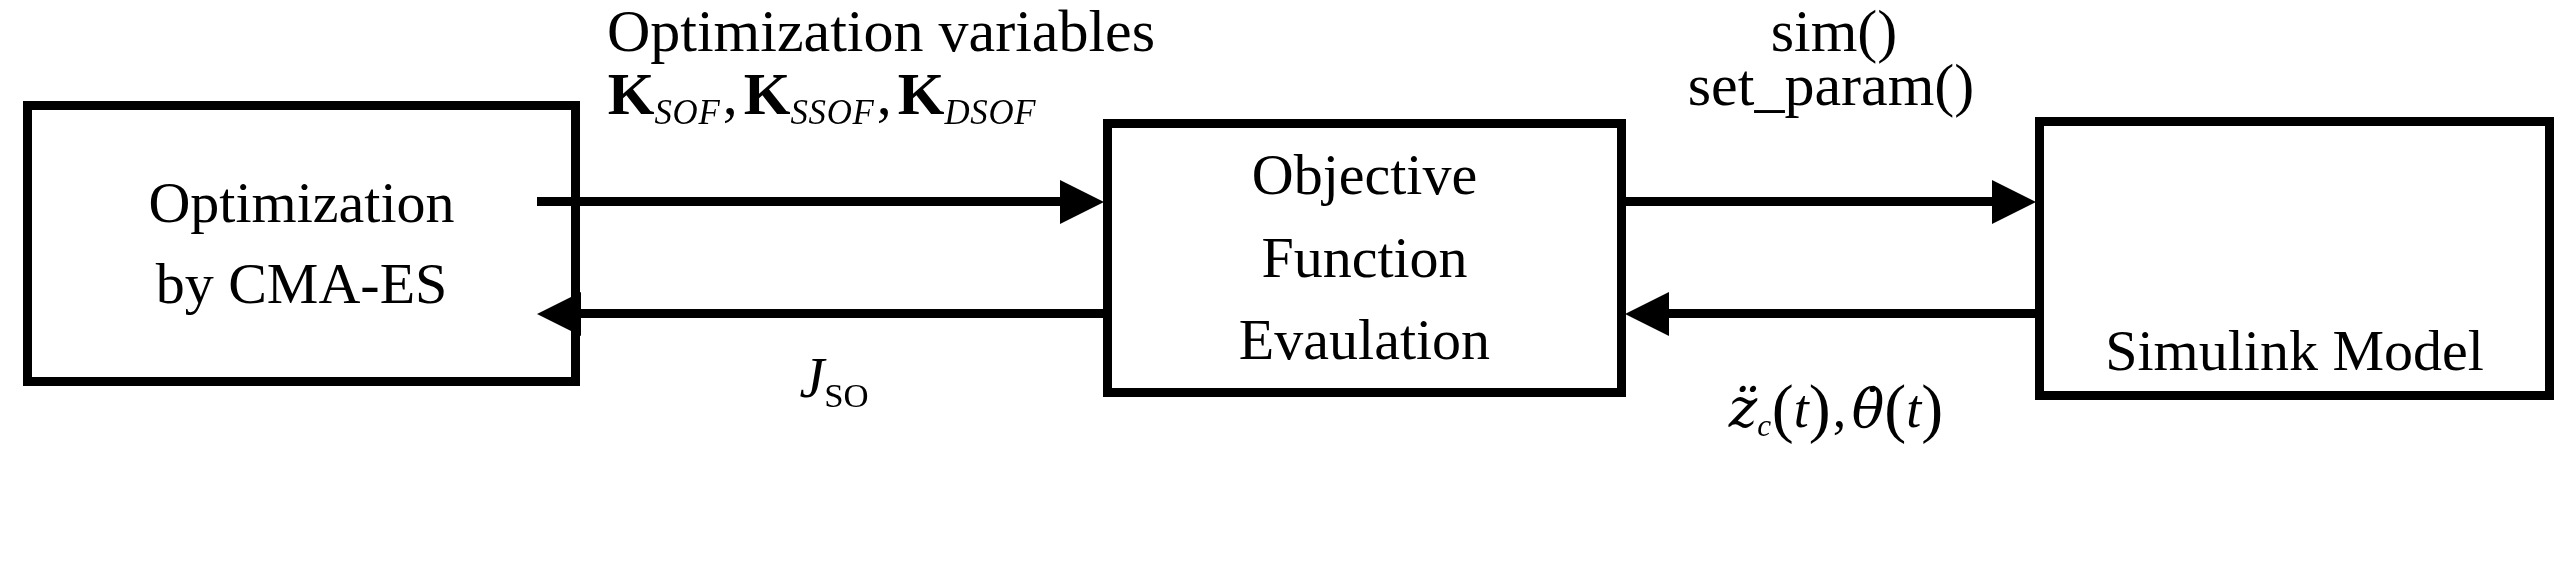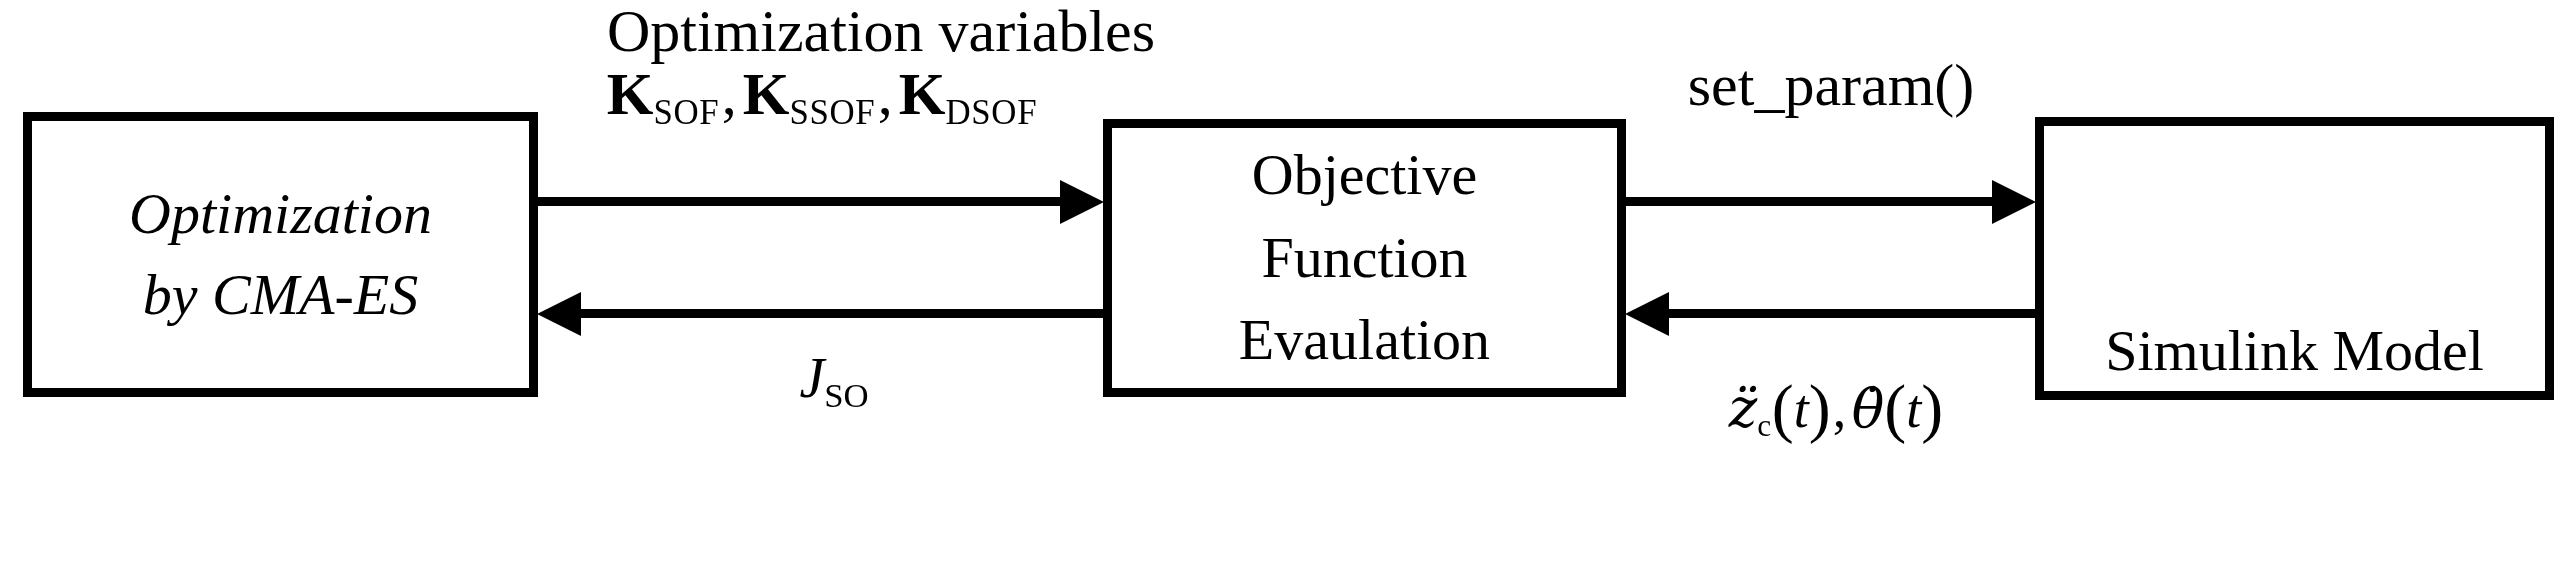--- a/index.html
+++ b/index.html
@@ -27,21 +27,21 @@
     border:9.6px solid var(--ink);
     background:var(--paper);
     display:flex;
     align-items:center;
     justify-content:center;
     text-align:center;
     font-size:58px;
     line-height:1.38;
     white-space:nowrap;
   }
-  #box-left  {left:23px;  top:112px; width:515px; height:285px;font-style:italic;}
+  #box-left  {left:23px;  top:101px; width:557px; height:285px;}
   #box-mid   {left:1103px;top:119px; width:523px; height:278px; line-height:1.42;text-align:center;}
   #box-right {left:2035px;top:117px; width:519px; height:283px;align-items:flex-end;}
   
   .hline{
     position:absolute;
     height:8.8px;
     background:var(--ink);
   }
   .tri-right{
     position:absolute;
@@ -62,20 +62,21 @@
     position:absolute;
     transform:translateX(-50%);
     white-space:nowrap;
     font-size:60px;
     line-height:1.05;
   }
   .math i{font-style:italic;}
   .kbase{font-weight:bold;font-style:normal;}
   .msub{
     font-size:0.58em;
+    font-style:italic;
     vertical-align:-0.28em;
     letter-spacing:0.02em;
     text-align:center;
   }
   .usub{
     font-size:0.62em;
     font-style:normal;
     vertical-align:-0.30em;
     text-align:right;
   }
@@ -91,20 +92,21 @@
 <body>
 
 <div id="canvas">
 
   <div class="lbl" id="lbl-optvars" style="left:881px;top:0px;">Optimization variables</div>
 
   <div class="lbl math" id="lbl-kline" style="left:822px;top:63px;">
     <span><span class="kbase">K</span><span class="msub">SOF</span></span><span class="sep">,</span><span><span class="kbase">K</span><span class="msub">SSOF</span></span><span class="sep">,</span><span><span class="kbase">K</span><span class="msub">DSOF</span></span>
   </div>
 
+  <div class="lbl" id="lbl-sim" style="left:1834px;top:0px;">sim()</div>
   <div class="lbl" id="lbl-setparam" style="left:1831px;top:54px;">set_param()</div>
 
   <div class="box" id="box-left">
     <div>
       <div>Optimization</div>
       <div>by CMA-ES</div>
     </div>
   </div>
 
   <div class="box" id="box-mid">

